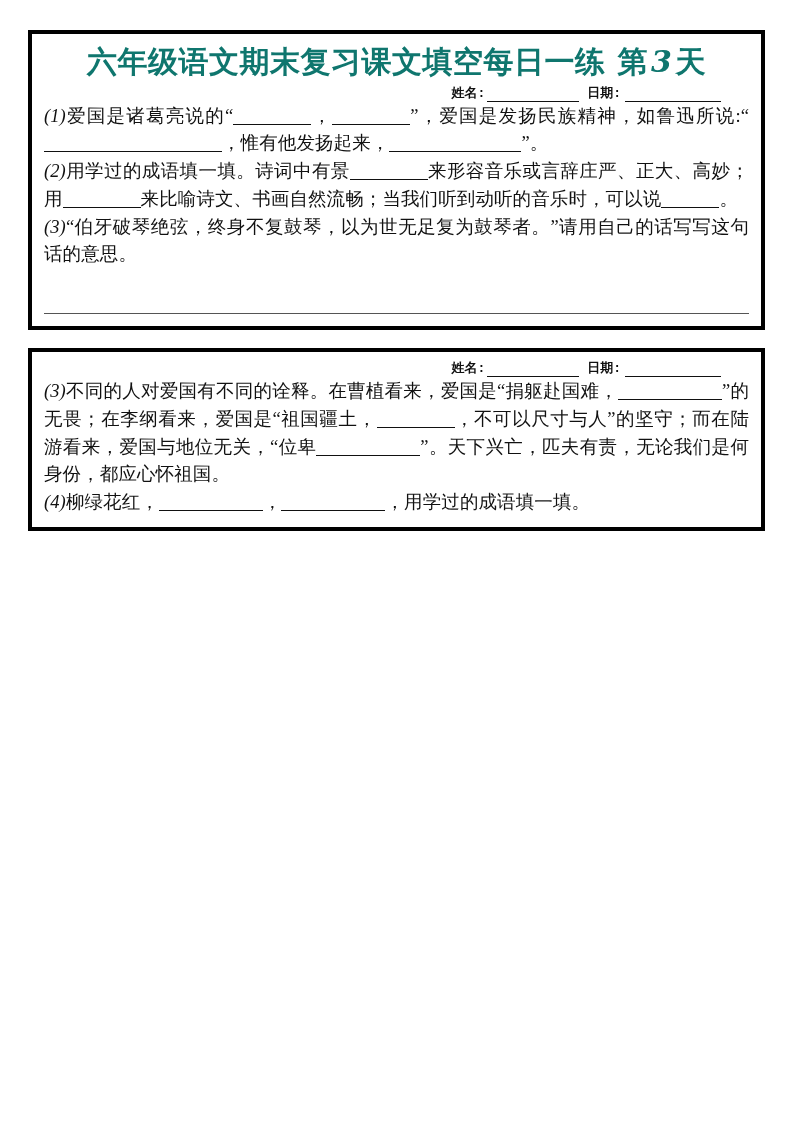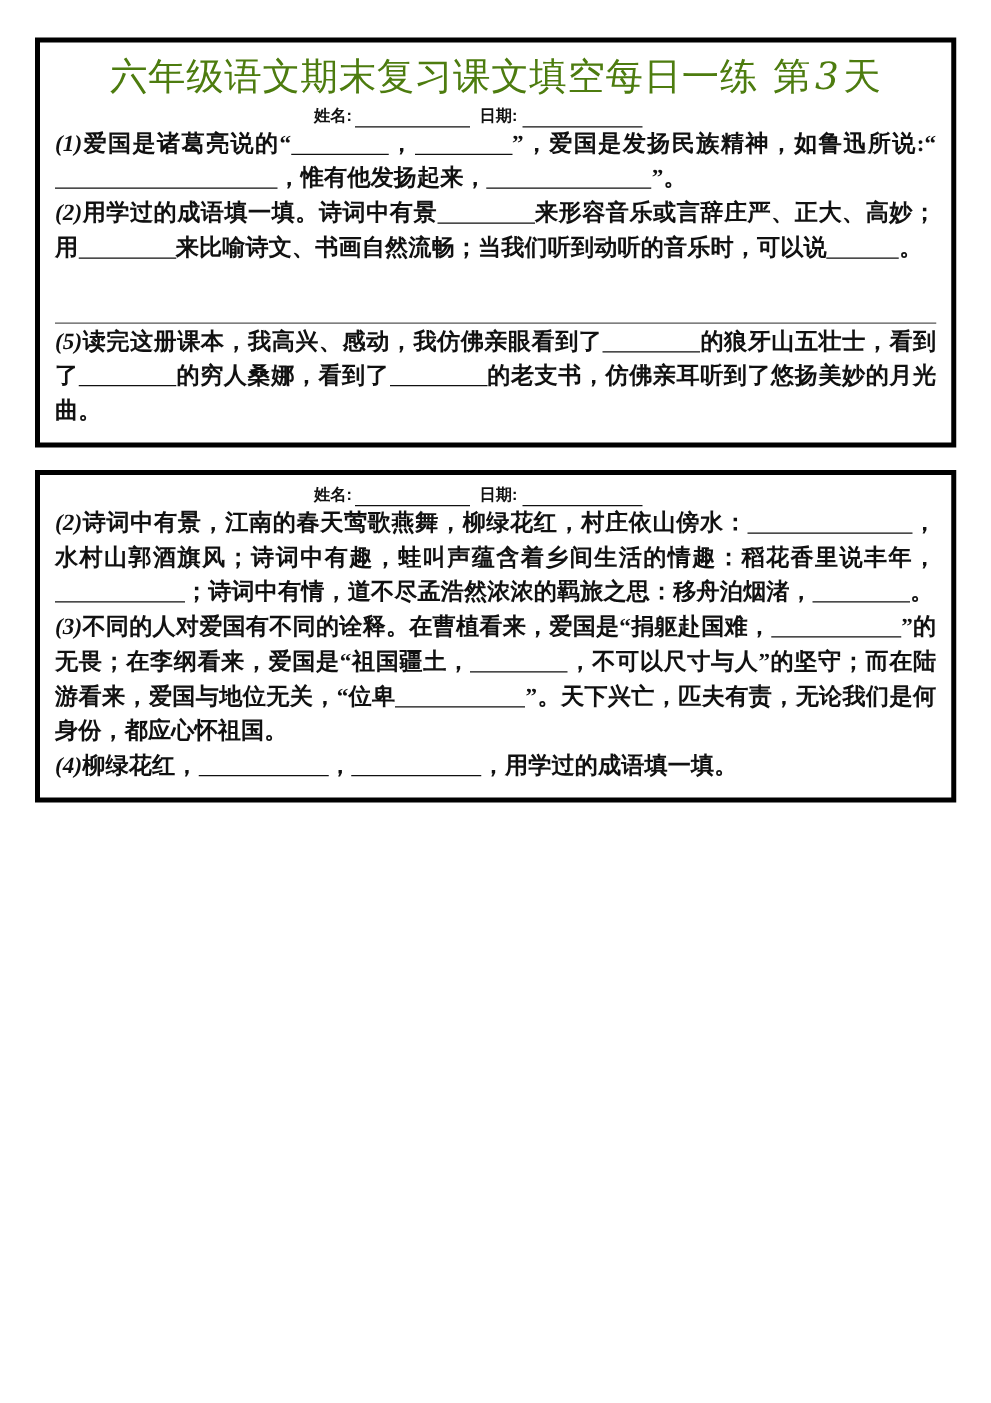--- a/index.html
+++ b/index.html
@@ -27,43 +27,43 @@
     border: 4px solid #000000;
     box-sizing: border-box;
     background: #ffffff;
     padding: 6px 12px 10px 12px;
     margin-bottom: 18px;
   }
 
   .ws-title {
     text-align: center;
     font-family: "DejaVu Serif", "Liberation Serif", serif;
-    font-weight: normal;
+    font-weight: bold;
     font-size: 30px;
     line-height: 1.22;
     letter-spacing: 0.5px;
-    color: #4d7c0f;
+    color: #0f766e;
     white-space: nowrap;
     margin: 4px 0 2px 0;
   }
   .ws-title .day-seg {
     margin-left: 12px;
   }
   .ws-title .day-num {
     font-style: italic;
     padding: 0 3px;
   }
 
   .meta-row {
     display: flex;
-    justify-content: center;
+    justify-content: flex-end;
     align-items: flex-end;
     font-size: 13px;
     font-weight: bold;
-    font-family: Liberation Sans, sans-serif;
+    font-family: Liberation Mono, monospace;
     padding-right: 28px;
     margin-bottom: 1px;
     height: 19px;
   }
   .meta-label { white-space: nowrap; }
   .meta-blank {
     display: inline-block;
     border-bottom: 1.6px solid #111;
     height: 14px;
   }
@@ -73,21 +73,20 @@
   .qlist {
     font-size: 18.5px;
     line-height: 1.50;
     letter-spacing: 0.1px;
   }
   .q {
     text-align: justify;
     text-justify: inter-ideograph;
     margin: 0;
     padding: 0;
-    font-weight: bold;
   }
   .q .qnum {
     font-style: italic;
     font-family: "Liberation Serif", serif;
   }
 
   
   .bl {
     display: inline-block;
     border-bottom: 1.7px solid #111111;
@@ -119,32 +118,31 @@
         <div class="ws-title"><span>六年级语文期末复习课文填空每日一练</span><span class="day-seg"><span>第</span><span class="day-num">3</span><span>天</span></span></div>
         <div class="meta-row">
           <span class="meta-label">姓名:</span>
           <span class="meta-blank name"></span>
           <span class="meta-label">日期:</span>
           <span class="meta-blank date"></span>
         </div>
         <div class="qlist">
           <p class="q"><span class="qnum">(1)</span><span>爱国是诸葛亮说的“</span><span class="bl m"></span><span>，</span><span class="bl m"></span><span>”，爱国是发扬民族精神，如鲁迅所说:“</span><span class="bl xxl"></span><span>，惟有他发扬起来，</span><span class="bl xl"></span><span>”。</span></p>
           <p class="q"><span class="qnum">(2)</span><span>用学过的成语填一填。诗词中有景</span><span class="bl m"></span><span>来形容音乐或言辞庄严、正大、高妙；用</span><span class="bl m"></span><span>来比喻诗文、书画自然流畅；当我们听到动听的音乐时，可以说</span><span class="bl s"></span><span>。</span></p>
+          <p class="q"><span class="qnum">(3)</span><span>“伯牙破琴绝弦，终身不复鼓琴，以为世无足复为鼓琴者。”请用自己的话写写这句话的意思。</span></p>
           <div class="spacer-line"></div>
           <div class="answer-line"></div>
-          <p class="q"><span class="qnum">(5)</span><span>读完这册课本，我高兴、感动，我仿佛亲眼看到了</span><span class="bl m"></span><span>的狼牙山五壮士，看到了</span><span class="bl m"></span><span>的穷人桑娜，看到了</span><span class="bl m"></span><span>的老支书，仿佛亲耳听到了悠扬美妙的月光曲。</span></p>
         </div>
       </div>
       <div class="worksheet">
         <div class="meta-row">
           <span class="meta-label">姓名:</span>
           <span class="meta-blank name"></span>
           <span class="meta-label">日期:</span>
           <span class="meta-blank date"></span>
         </div>
         <div class="qlist">
-          <p class="q"><span class="qnum">(2)</span><span>诗词中有景，江南的春天莺歌燕舞，柳绿花红，村庄依山傍水：</span><span class="bl xl"></span><span>，水村山郭酒旗风；诗词中有趣，蛙叫声蕴含着乡间生活的情趣：稻花香里说丰年，</span><span class="bl l"></span><span>；诗词中有情，道不尽孟浩然浓浓的羁旅之思：移舟泊烟渚，</span><span class="bl m"></span><span>。</span></p>
           <p class="q"><span class="qnum">(3)</span><span>不同的人对爱国有不同的诠释。在曹植看来，爱国是“捐躯赴国难，</span><span class="bl l"></span><span>”的无畏；在李纲看来，爱国是“祖国疆土，</span><span class="bl m"></span><span>，不可以尺寸与人”的坚守；而在陆游看来，爱国与地位无关，“位卑</span><span class="bl l"></span><span>”。天下兴亡，匹夫有责，无论我们是何身份，都应心怀祖国。</span></p>
           <p class="q"><span class="qnum">(4)</span><span>柳绿花红，</span><span class="bl l"></span><span>，</span><span class="bl l"></span><span>，用学过的成语填一填。</span></p>
         </div>
       </div>
     </div>
 </div>
 
 </body></html>

